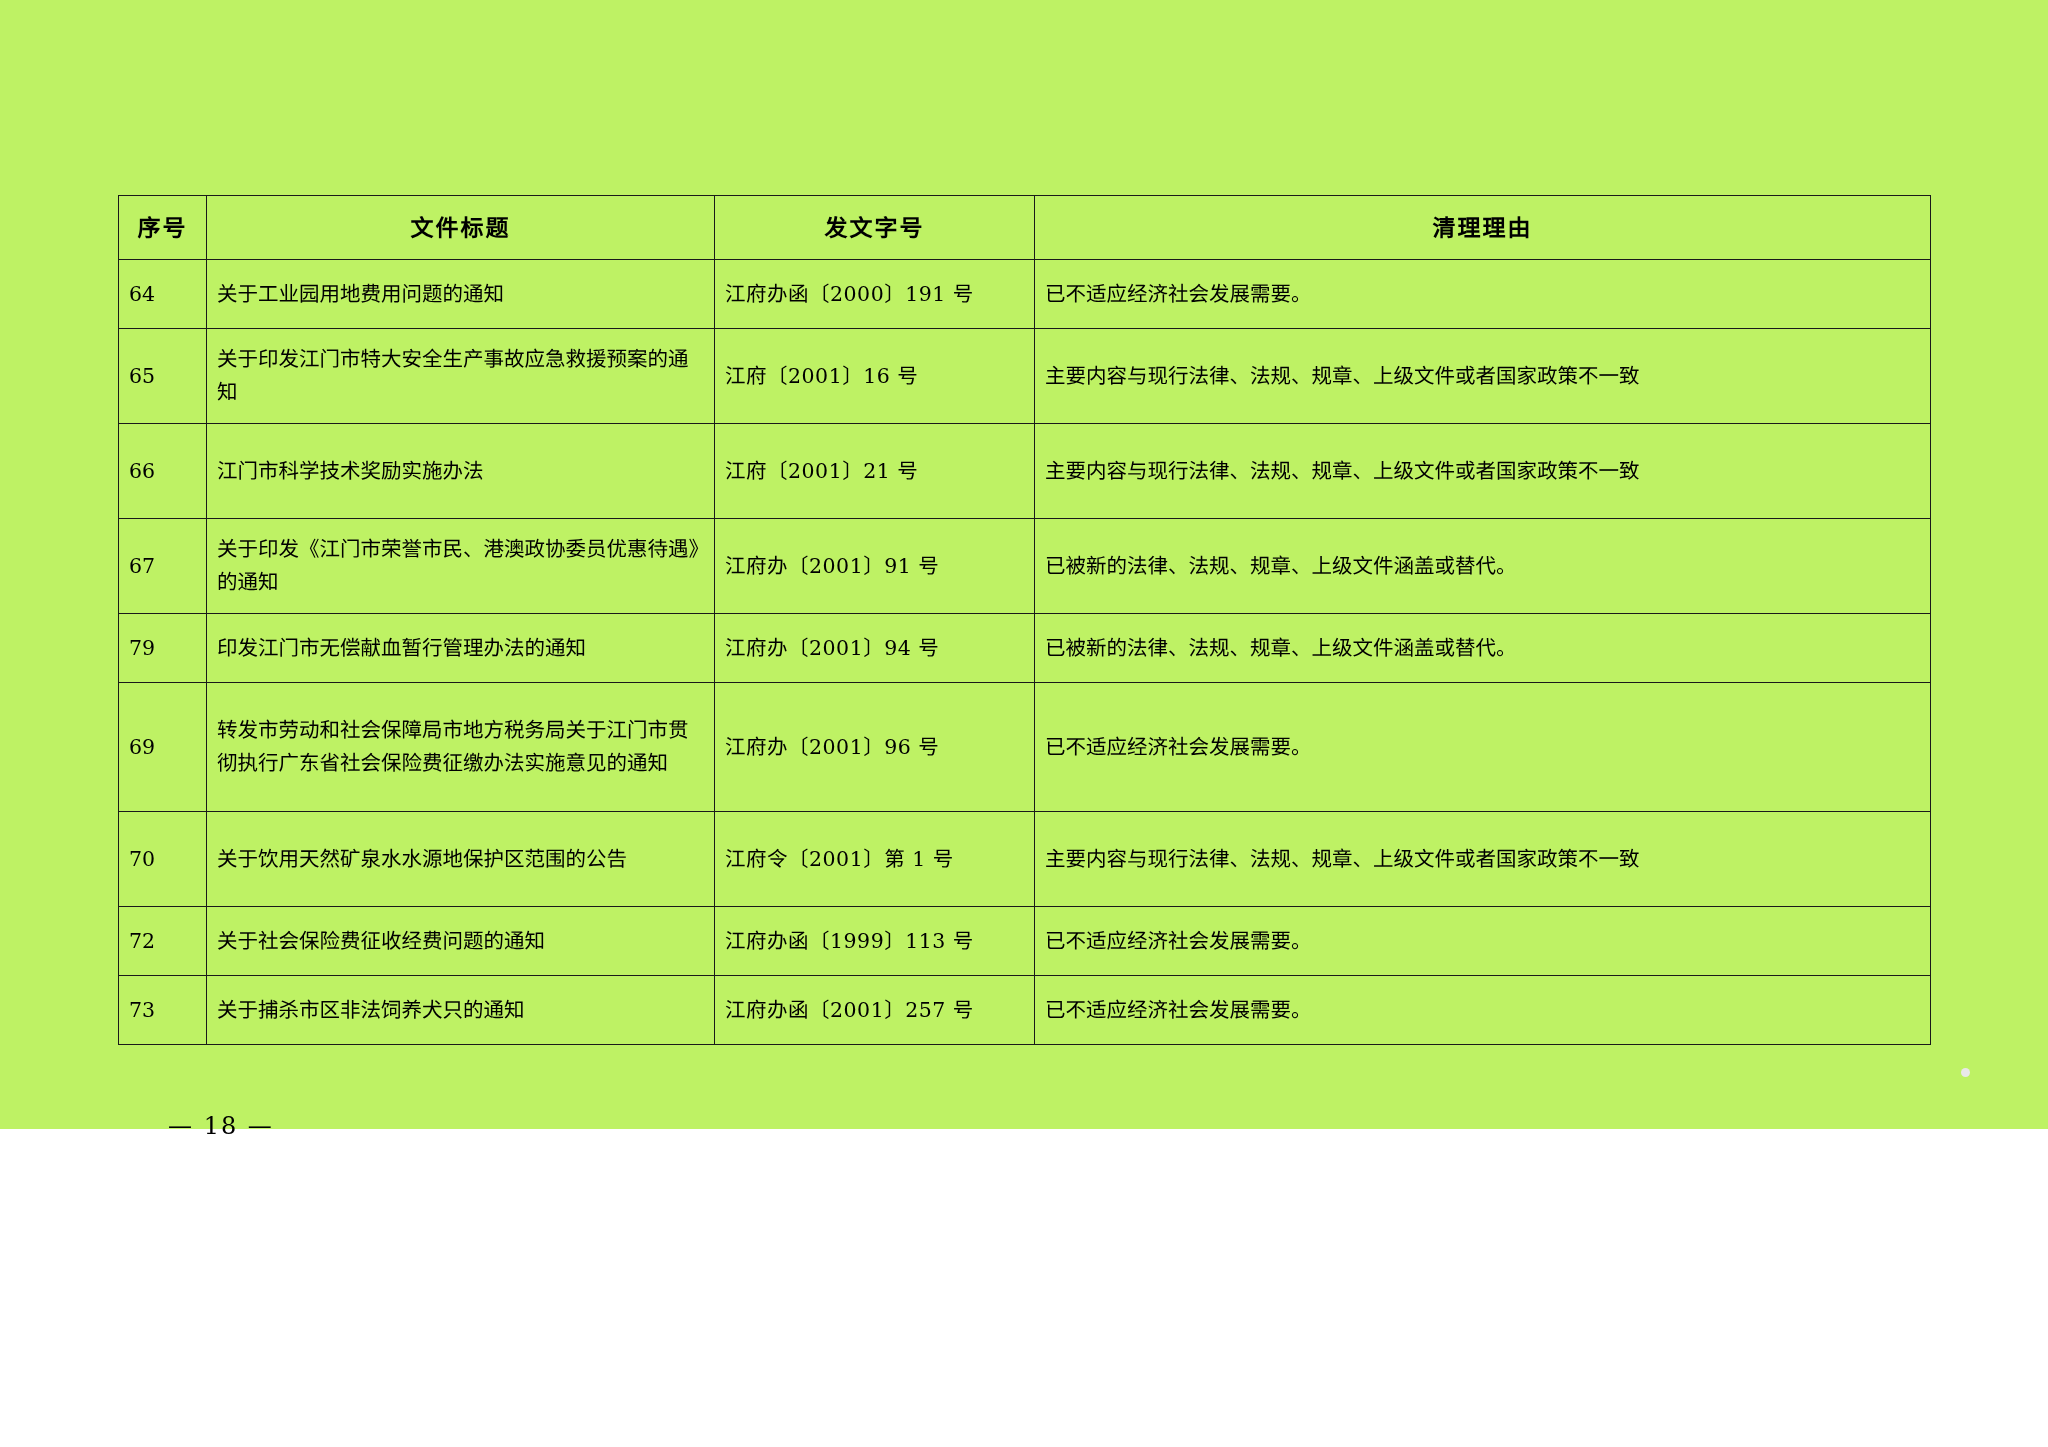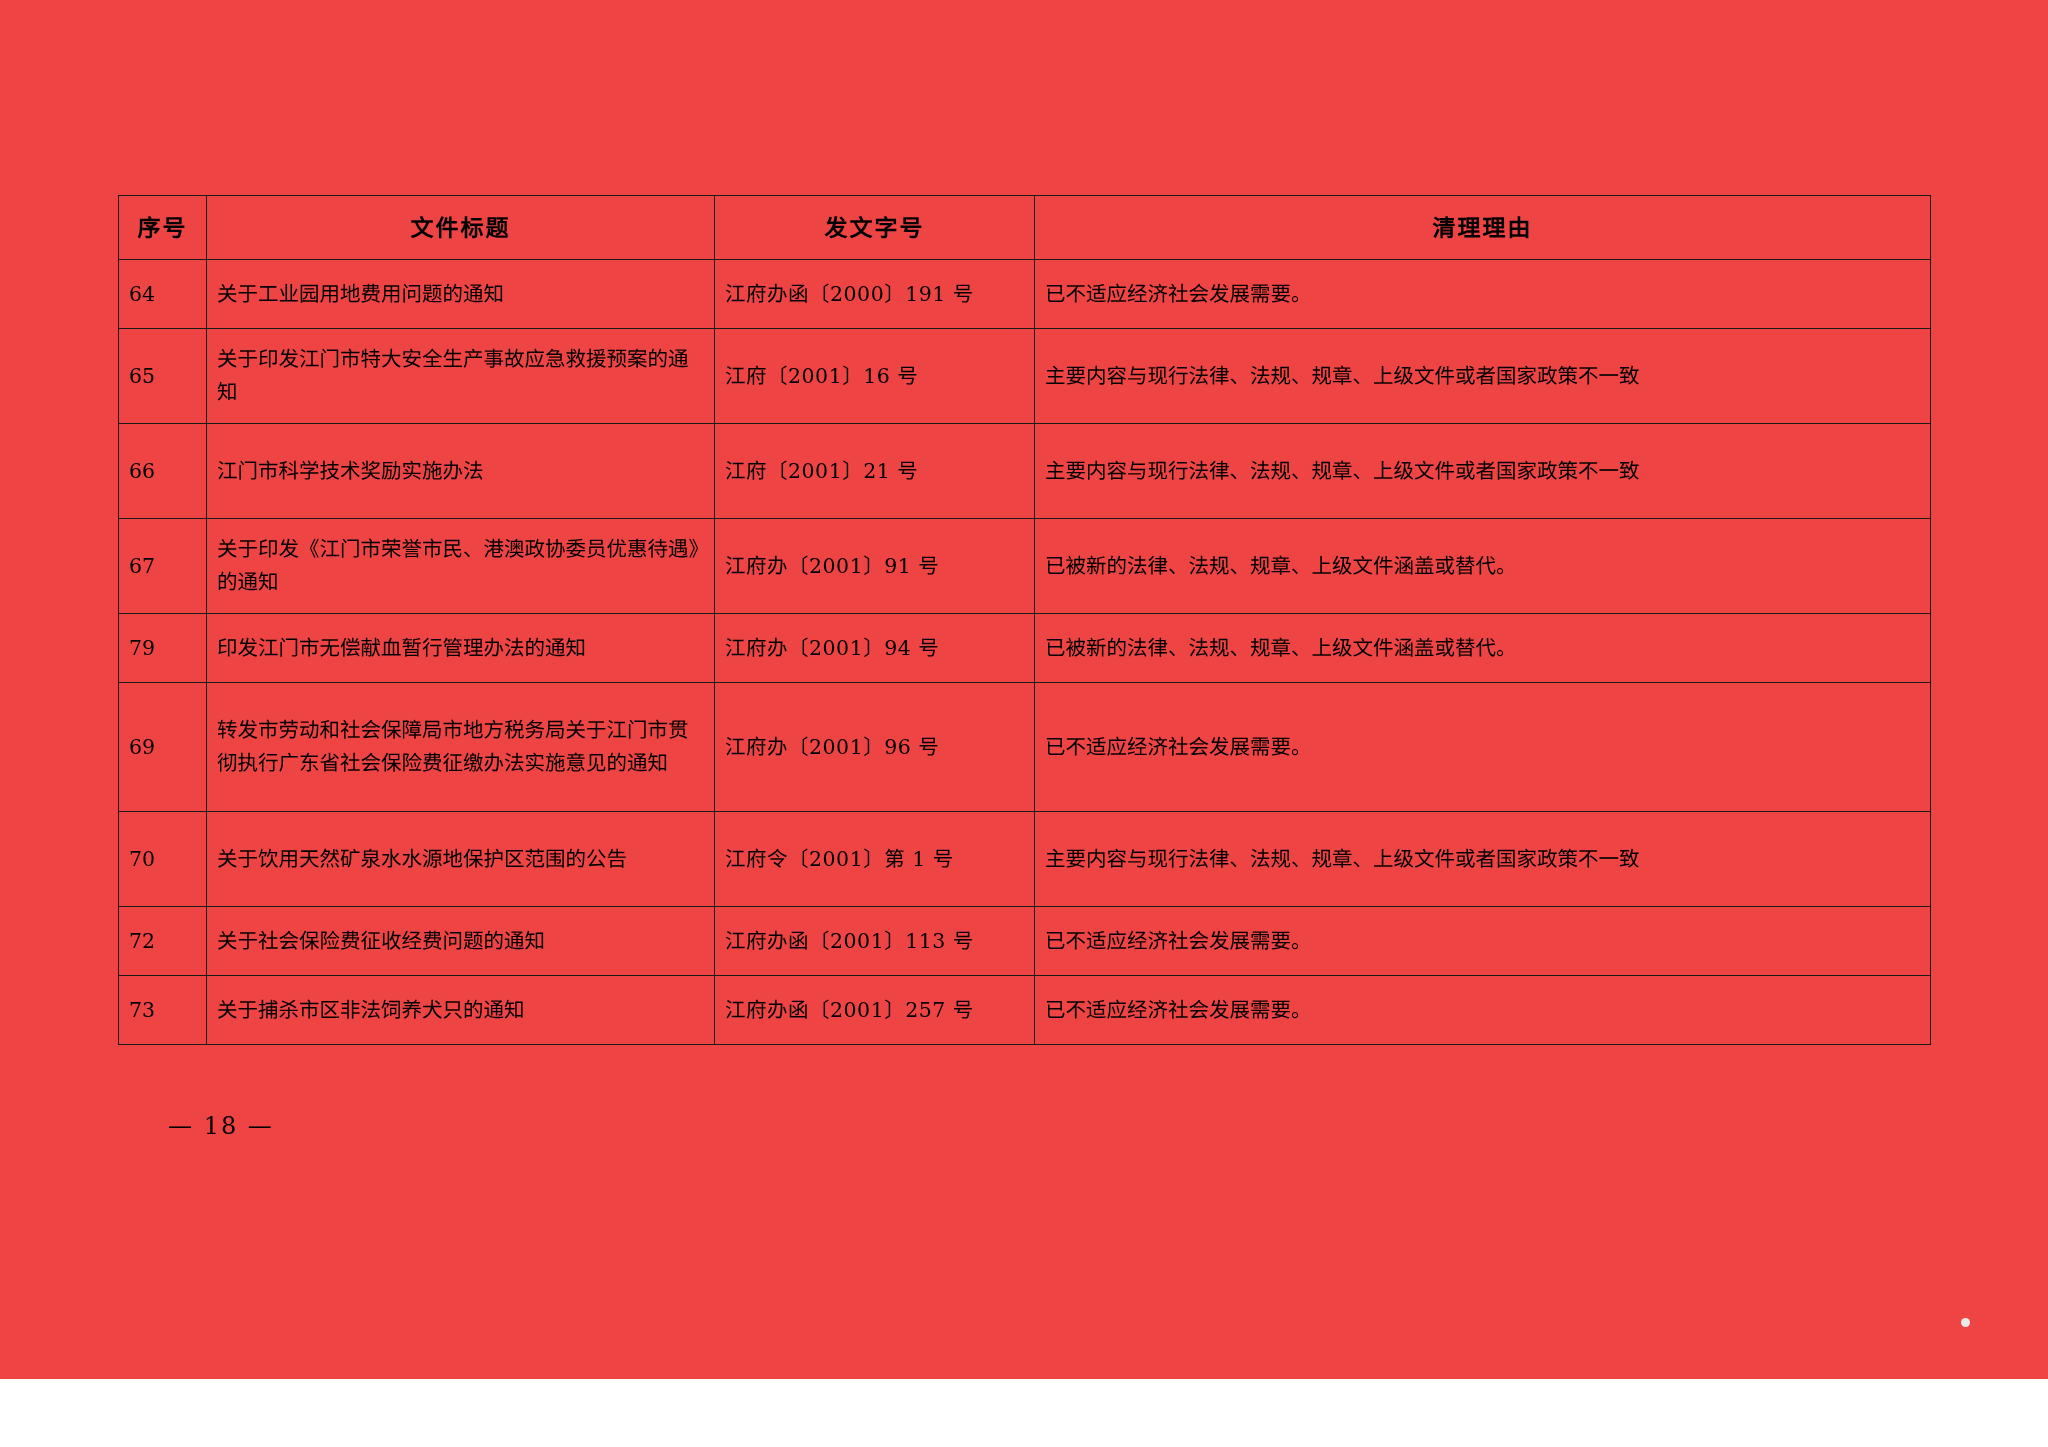--- a/index.html
+++ b/index.html
@@ -14,22 +14,22 @@
     font-family: "DejaVu Serif", "Liberation Serif", serif;
     color: #000000;
     position: relative;
     overflow: hidden;
   }
   .page {
     position: absolute;
     top: 0;
     left: 0;
     width: 2048px;
-    height: 1379px;
-    background: #ef4444;
+    height: 1129px;
+    background: #bef264;
   }
   .sheet {
     position: absolute;
     left: 118px;
     top: 195px;
     width: 1812px;
   }
   table.doc-table {
     border-collapse: collapse;
     width: 1812px;
@@ -156,21 +156,21 @@
         </tr>
         <tr class="row-tall">
           <td class="idx">70</td>
           <td class="title">关于饮用天然矿泉水水源地保护区范围的公告</td>
           <td class="num">江府令〔2001〕第 1 号</td>
           <td class="reason">主要内容与现行法律、法规、规章、上级文件或者国家政策不一致</td>
         </tr>
         <tr class="row-short">
           <td class="idx">72</td>
           <td class="title">关于社会保险费征收经费问题的通知</td>
-          <td class="num">江府办函〔2001〕113 号</td>
+          <td class="num">江府办函〔1999〕113 号</td>
           <td class="reason">已不适应经济社会发展需要。</td>
         </tr>
         <tr class="row-short">
           <td class="idx">73</td>
           <td class="title">关于捕杀市区非法饲养犬只的通知</td>
           <td class="num">江府办函〔2001〕257 号</td>
           <td class="reason">已不适应经济社会发展需要。</td>
         </tr>
       </tbody>
     </table>

